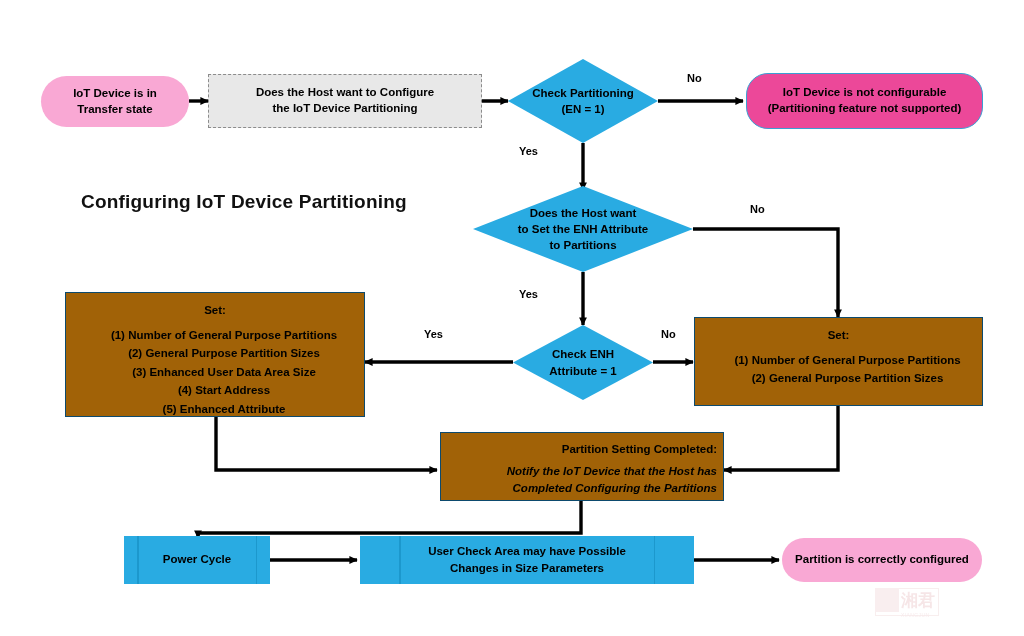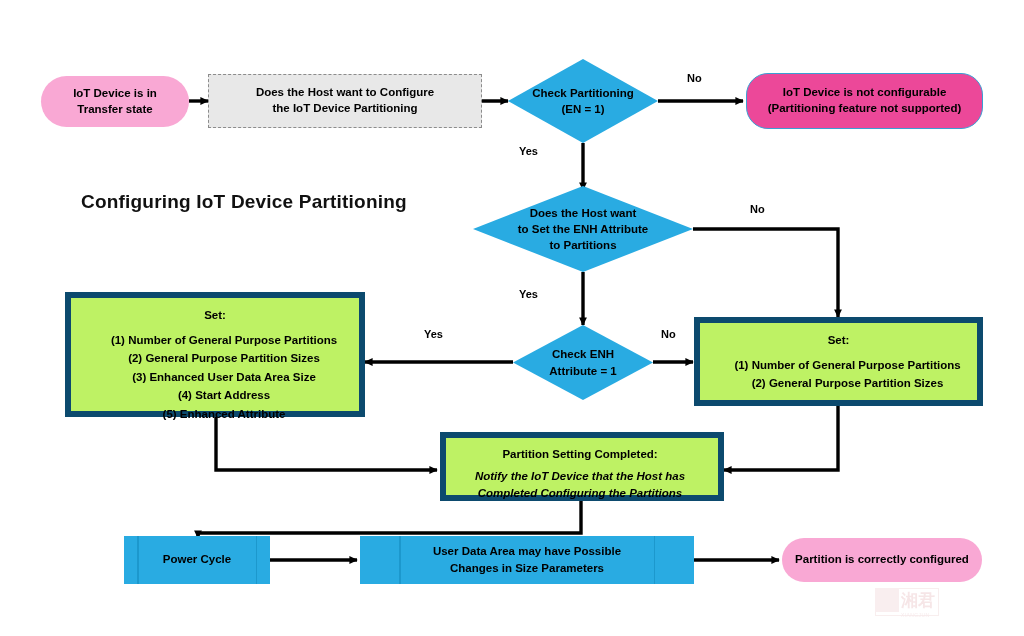--- a/index.html
+++ b/index.html
@@ -15,21 +15,21 @@
 
   .node{position:absolute;box-sizing:border-box;display:flex;align-items:center;
         justify-content:center;text-align:center;color:#000;font-weight:bold;
         font-size:11.5px;line-height:1.35;}
 
   
   .term{background:#f9a8d4;border-radius:999px;}
   
   .term-grey{background:#ec4899;border:1.6px solid #3a9fd4;border-radius:22px;}
   
-  .proc{background:#bef264;border:6px solid #0c4a6e;}
+  .proc{background:#a16207;border:1px solid #0c4a6e;}
   
   .proc-dash{background:#e8e8e8;border:1.6px dashed #8c8c8c;}
   
   .predef{background:#29ABE2;position:absolute;box-sizing:border-box;}
   .predef .bar{position:absolute;top:0;bottom:0;width:1.5px;background:#1389bb;opacity:.55;}
   .predef .inner{position:absolute;inset:0;display:flex;align-items:center;
                  justify-content:center;text-align:center;font-weight:bold;font-size:11.5px;line-height:1.5;}
 
   
   .dia{position:absolute;}
@@ -40,21 +40,21 @@
 
   .title{position:absolute;font-weight:bold;font-size:19px;color:#111;letter-spacing:.2px;}
 
   .elabel{position:absolute;font-weight:bold;font-size:11px;color:#000;}
 
   .setbox{display:block;padding:10px 0 0 0;}
   .setbox .hd{text-align:center;font-weight:bold;margin-bottom:7px;}
   .setbox ul{list-style:none;margin:0;padding:0 0 0 18px;text-align:center;}
   .setbox ul li{font-weight:bold;line-height:1.62;white-space:nowrap;}
 
-  .compbox{display:block;padding:9px 6px 0 2px;text-align:center;}
+  .compbox{display:block;padding:9px 6px 0 2px;text-align:right;}
   .compbox .hd{font-weight:bold;margin-bottom:5px;}
   .compbox .it{font-style:italic;font-weight:bold;line-height:1.5;}
 
   .ital{font-weight:bold;}
 
   
   .wm{position:absolute;opacity:.22;}
   .wm .sq{position:absolute;left:0;top:0;width:24px;height:24px;background:#e8b7bb;}
   .wm .bx{position:absolute;left:0;top:0;width:62px;height:26px;border:1px solid #e3b3b7;}
   .wm .cjk{position:absolute;left:26px;top:1px;font-size:17px;color:#d98f96;
@@ -181,21 +181,21 @@
   <div class="predef" style="left:124px;top:536px;width:146px;height:48px;">
     <div class="bar" style="left:13px;"></div>
     <div class="bar" style="right:13px;"></div>
     <div class="inner">Power Cycle</div>
   </div>
 
   <div class="predef" style="left:360px;top:536px;width:334px;height:48px;">
     <div class="bar" style="left:39px;"></div>
     <div class="bar" style="right:39px;"></div>
     <div class="inner" style="flex-direction:column;">
-      <span>User Data Area may have Possible</span>
+      <span>User Check Area may have Possible</span>
       <span>Changes in Size Parameters</span>
     </div>
   </div>
 
   <div class="node term" style="left:782px;top:538px;width:200px;height:44px;">Partition is correctly configured</div>
 
   <div class="wm" style="left:875px;top:588px;width:70px;height:32px;">
     <div class="bx"></div>
     <div class="sq"></div>
     <div class="cjk">湘君</div>

